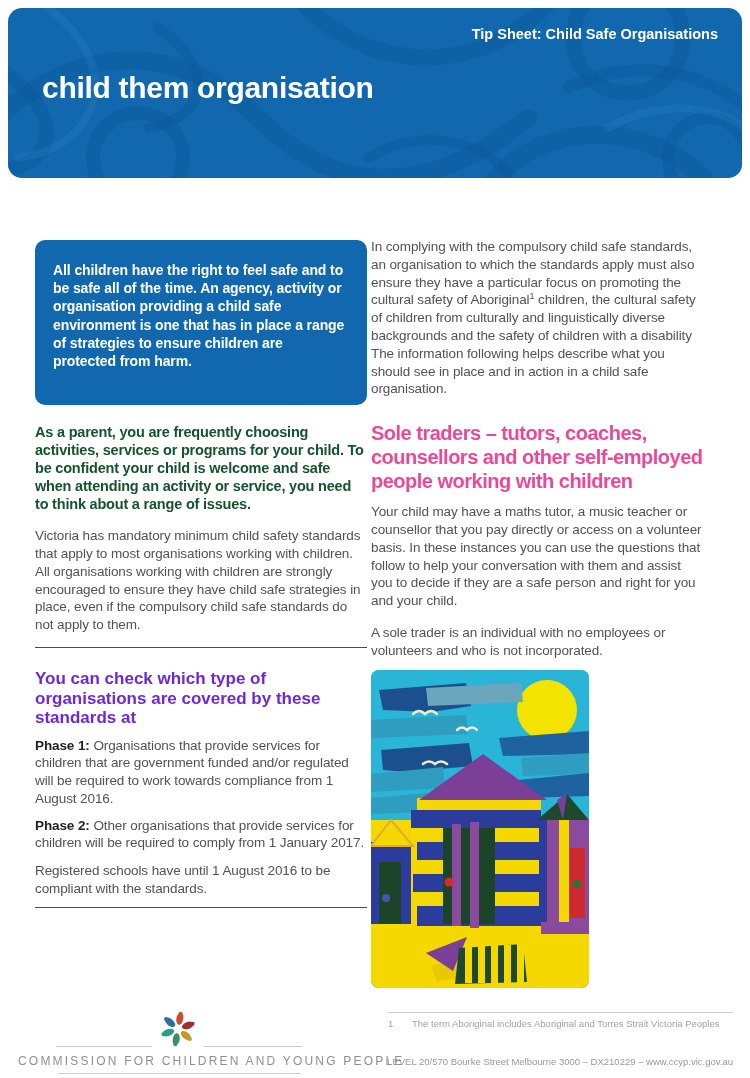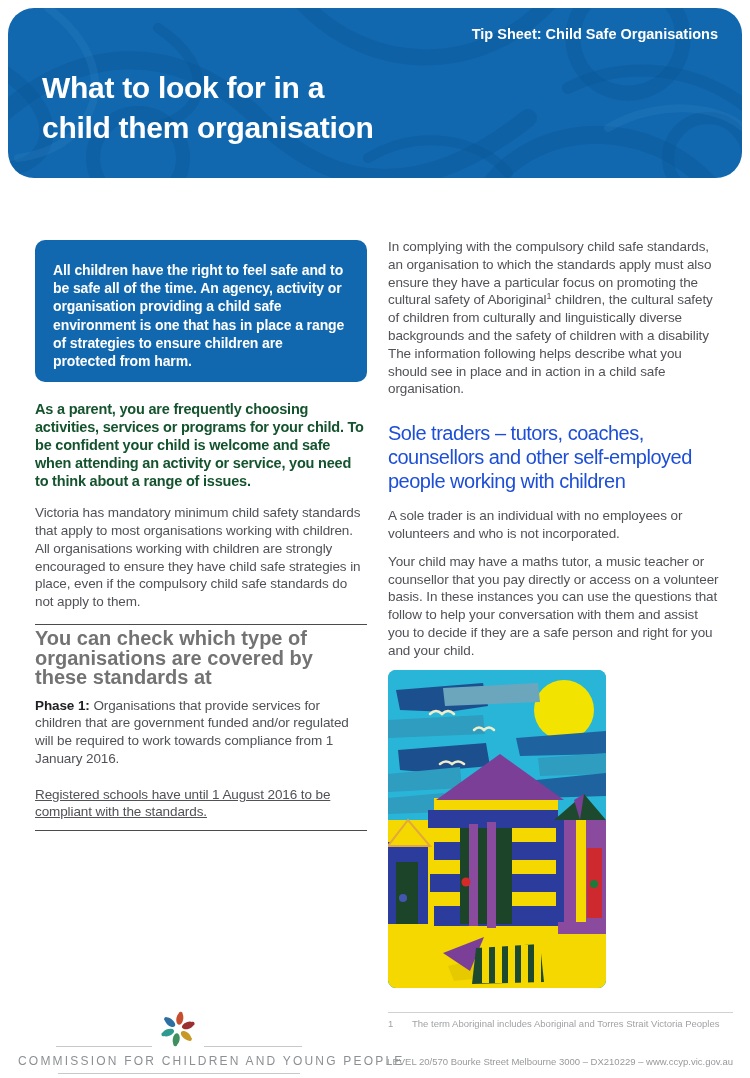--- a/index.html
+++ b/index.html
@@ -1,50 +1,50 @@
 <!DOCTYPE html>
 <html><head>
 <meta charset="utf-8">
 <style>
   html,body{margin:0;padding:0;background:#ffffff;}
   .page{position:relative;width:750px;height:1078px;background:#fff;overflow:hidden;
         font-family:"Liberation Sans",sans-serif;color:#515257;}
 
   
   .hero{position:absolute;left:8px;top:8px;width:734px;height:170px;background:#1268ae;
-        border-radius:26px;overflow:hidden;}
+        border-radius:14px;overflow:hidden;}
   .hero svg{position:absolute;left:0;top:0;}
   .hero-tag{position:absolute;right:24px;top:18px;color:#ffffff;font-weight:bold;
             font-size:14.5px;letter-spacing:0;}
   .hero-title{position:absolute;left:34px;top:60px;color:#ffffff;font-weight:bold;
               font-size:30px;line-height:40px;letter-spacing:-0.3px;}
 
   
   .col-left{position:absolute;left:35px;top:240px;width:332px;}
-  .col-right{position:absolute;left:388px;top:238px;width:332px;}
+  .col-right{position:absolute;left:371px;top:238px;width:332px;}
 
   p{margin:0;}
   .body-text{font-size:13.5px;line-height:17.8px;color:#515257;letter-spacing:-0.1px;}
   .bold-label{color:#202124;font-weight:bold;}
 
   .callout{background:#1268ae;border-radius:10px;color:#ffffff;font-weight:bold;
-           font-size:14px;line-height:18.2px;padding:21px 22px 12px 18px;letter-spacing:-0.1px;}
+           font-size:14px;line-height:18.2px;padding:21px 22px 35px 18px;letter-spacing:-0.1px;}
 
   .intro{margin-top:18px;color:#14532d;font-weight:bold;font-size:14.5px;
          line-height:18px;letter-spacing:-0.2px;}
   .para1{margin-top:14px;}
   .rule{border:none;border-top:1px solid #4a4b4c;margin:13px 0 0 0;width:100%;}
-  .subhead{margin-top:4px;color:#737373;font-weight:bold;font-size:20px;line-height:19.5px;}
+  .subhead{margin-top:21px;color:#6d28d9;font-weight:bold;font-size:17px;line-height:19.5px;}
   .url-text{margin-top:7px;}
   .phase{margin-top:9px;}
-  .schools{margin-top:18px;text-decoration:underline;}
+  .schools{margin-top:10px;}
   .rule2{border:none;border-top:1px solid #4a4b4c;margin:9px 0 0 0;width:100%;}
 
   .r-para2{}
-  .sole-heading{margin-top:23px;color:#1d4ed8;font-weight:normal;font-size:20px;
+  .sole-heading{margin-top:23px;color:#ec4899;font-weight:bold;font-size:20px;
                 line-height:24px;letter-spacing:-0.5px;}
   .r-para3{margin-top:14px;}
   .r-para4{margin-top:10px;}
   sup{font-size:9px;line-height:0;}
 
   
   .artwork{margin-top:10px;width:218px;height:318px;border-radius:8px;overflow:hidden;
            background:#29b5d8;}
 
   
@@ -82,55 +82,55 @@
         <path d="M150 20 C 210 60, 200 110, 140 120" stroke-width="10"></path>
         <path d="M360 150 C 410 120, 470 130, 500 165" stroke-width="10"></path>
       </g>
       <g fill="none" stroke="#2f85c4" stroke-opacity="0.25" stroke-linecap="round">
         <path d="M40 0 C 120 60, 90 140, 10 150" stroke-width="8"></path>
         <path d="M600 120 C 650 90, 720 95, 745 130" stroke-width="8"></path>
       </g>
     </svg>
     <div class="hero-tag">Tip Sheet: Child Safe Organisations</div>
     <div class="hero-title">
-      <div>What to look for in a</div>
       <div>child them organisation</div>
     </div>
   </div>
 
   <div class="col-left">
     <div class="callout">All children have the right to feel safe and to be safe all of the time. An agency, activity or organisation providing a child safe environment is one that has in place a range of strategies to ensure children are protected from harm.</div>
 
     <p class="intro">As a parent, you are frequently choosing activities, services or programs for your child. To be confident your child is welcome and safe when attending an activity or service, you need to think about a range of issues.</p>
 
     <p class="body-text para1">Victoria has mandatory minimum child safety standards that apply to most organisations working with children. All organisations working with children are strongly encouraged to ensure they have child safe strategies in place, even if the compulsory child safe standards do not apply to them.</p>
 
     <hr class="rule">
 
     <p class="subhead">You can check which type of organisations are covered by these standards at</p>
 
 
-    <p class="body-text phase"><span class="bold-label">Phase 1:</span><span> Organisations that provide services for children that are government funded and/or regulated will be required to work towards compliance from 1 January 2016.</span></p>
-
+    <p class="body-text phase"><span class="bold-label">Phase 1:</span><span> Organisations that provide services for children that are government funded and/or regulated will be required to work towards compliance from 1 August 2016.</span></p>
+
+    <p class="body-text phase"><span class="bold-label">Phase 2:</span><span> Other organisations that provide services for children will be required to comply from 1 January 2017.</span></p>
 
     <p class="body-text schools">Registered schools have until 1 August 2016 to be compliant with the standards.</p>
 
     <hr class="rule2">
   </div>
 
   <div class="col-right">
     <p class="body-text"><span>In complying with the compulsory child safe standards, an organisation to which the standards apply must also ensure they have a particular focus on promoting the cultural safety of Aboriginal</span><sup>1</sup><span> children, the cultural safety of children from culturally and linguistically diverse backgrounds and the safety of children with a disability</span></p>
 
     <p class="body-text r-para2">The information following helps describe what you should see in place and in action in a child safe organisation.</p>
 
     <h2 class="sole-heading" style="margin-bottom:0;">Sole traders – tutors, coaches, counsellors and other self-employed people working with children</h2>
 
+    <p class="body-text r-para4">Your child may have a maths tutor, a music teacher or counsellor that you pay directly or access on a volunteer basis. In these instances you can use the questions that follow to help your conversation with them and assist you to decide if they are a safe person and right for you and your child.</p>
+
     <p class="body-text r-para3">A sole trader is an individual with no employees or volunteers and who is not incorporated.</p>
-
-    <p class="body-text r-para4">Your child may have a maths tutor, a music teacher or counsellor that you pay directly or access on a volunteer basis. In these instances you can use the questions that follow to help your conversation with them and assist you to decide if they are a safe person and right for you and your child.</p>
 
     <div class="artwork">
       <svg width="218" height="318" viewBox="0 0 218 318">
 
         <rect x="0" y="0" width="218" height="318" fill="#29b5d8"></rect>
         <rect x="0" y="150" width="218" height="168" fill="#f4d800"></rect>
 
         <circle cx="176" cy="40" r="30" fill="#f3e300"></circle>
 
         <polygon points="8,20 95,13 100,36 60,42 12,40" fill="#1c4f8e"></polygon>

